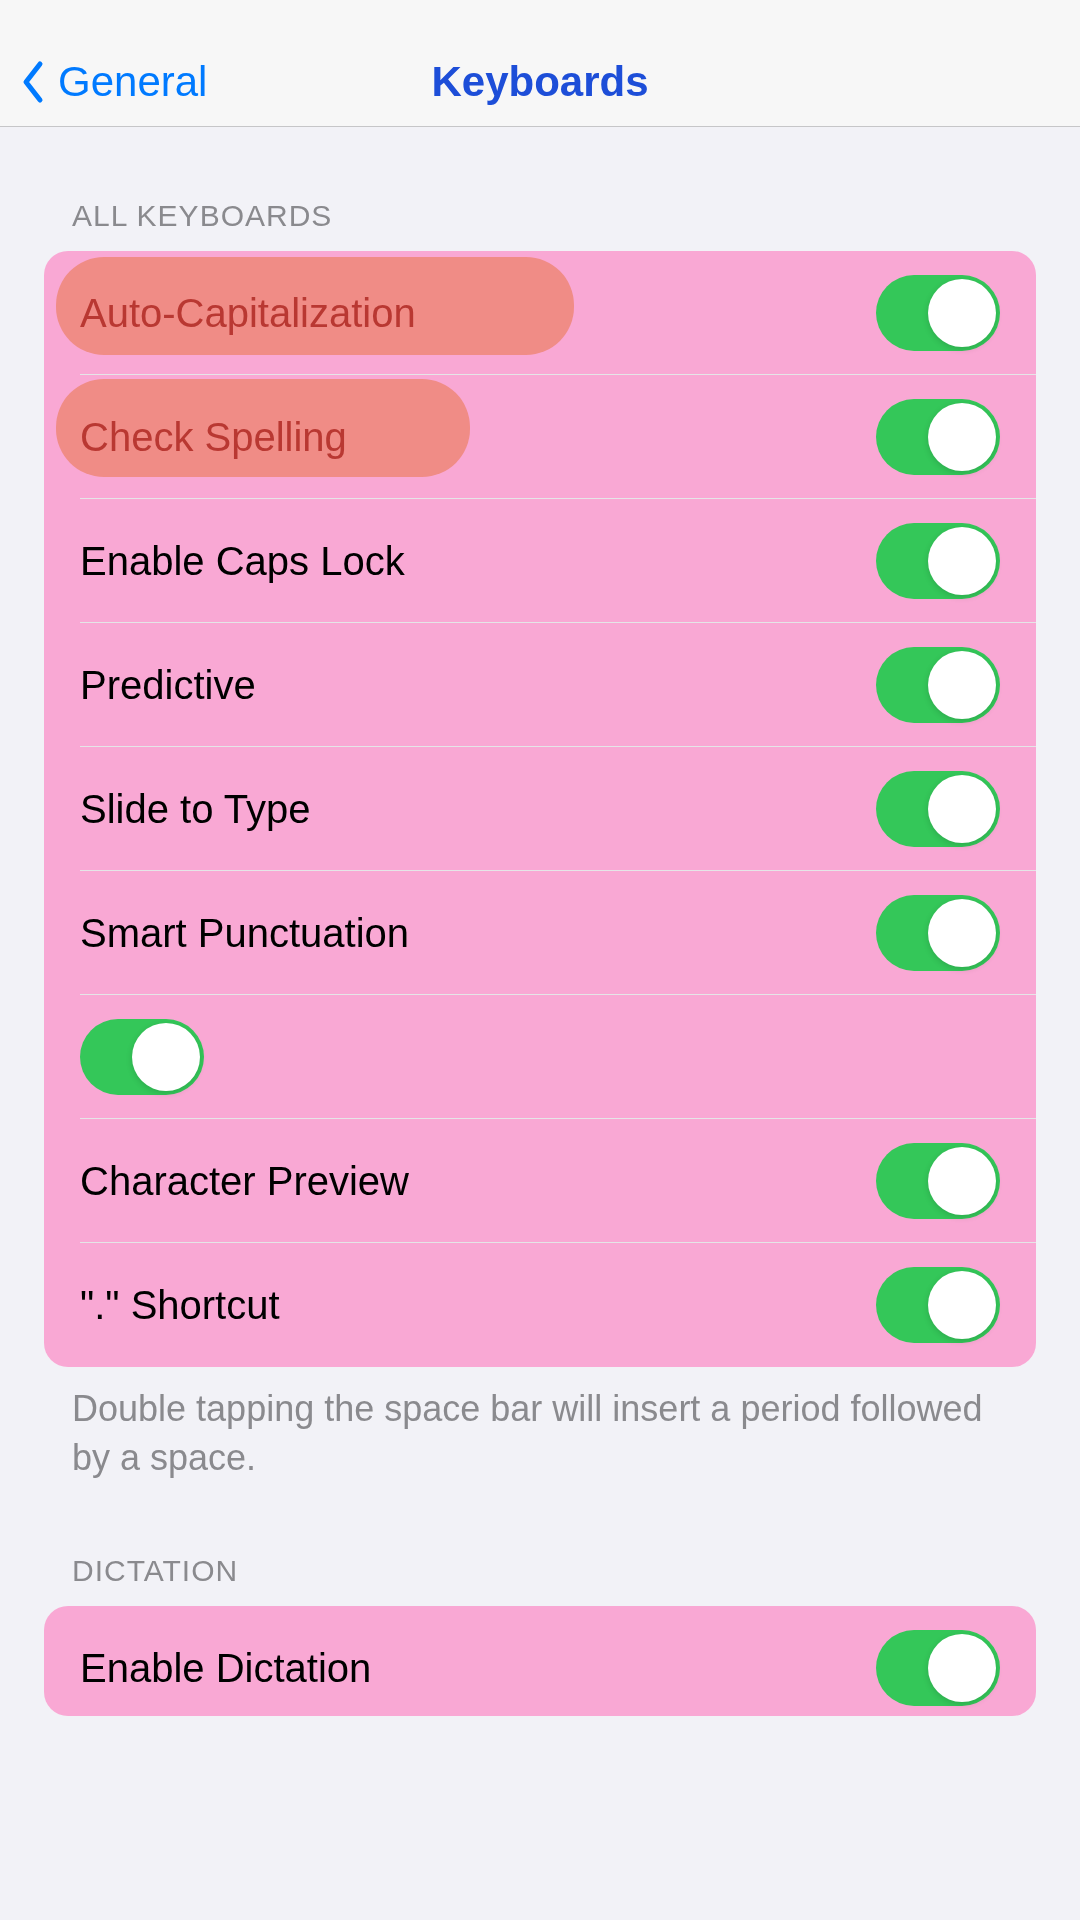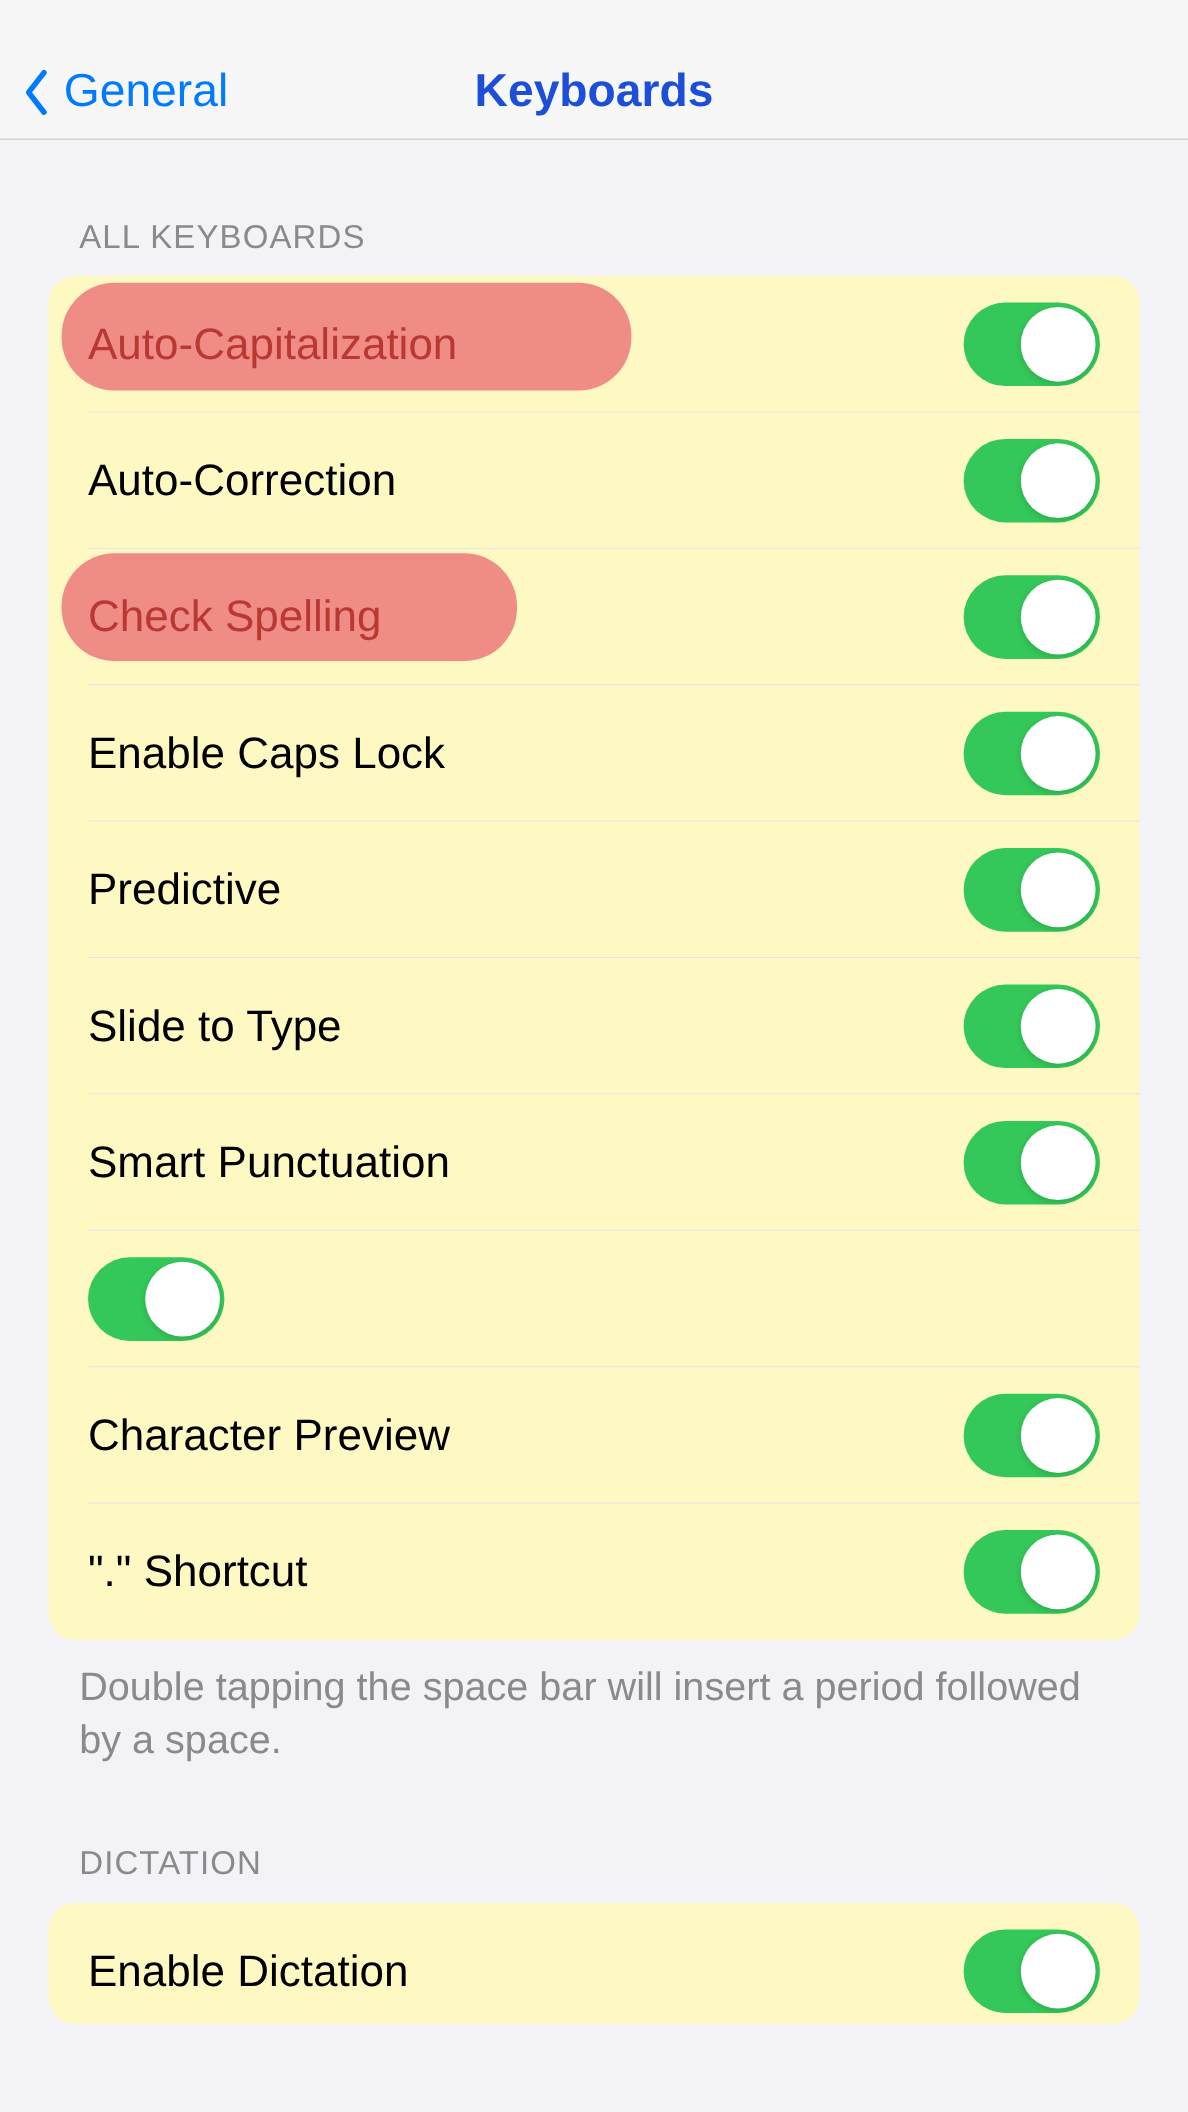--- a/index.html
+++ b/index.html
@@ -24,21 +24,21 @@
       display: flex;
       align-items: flex-end;
       padding-bottom: 20px;
     }
     
     .back-button {
       position: absolute;
       left: 20px;
       bottom: 20px;
       display: flex;
-      align-items: flex-end;
+      align-items: center;
       color: #007aff;
       font-size: 42px;
       font-weight: 400;
       cursor: pointer;
     }
     
     .chevron-left {
       width: 28px;
       height: 44px;
       margin-right: 10px;
@@ -68,21 +68,21 @@
       font-size: 30px;
       font-weight: 400;
       color: #8a8a8e;
       letter-spacing: 1px;
       margin-top: 72px;
       margin-bottom: 18px;
       padding-left: 28px;
     }
     
     .section-group {
-      background-color: #fef9c3;
+      background-color: #f9a8d4;
       border-radius: 24px;
       overflow: hidden;
       text-align: center;
     }
     
     .setting-row {
       display: flex;
       align-items: center;
       justify-content: space-between;
       padding: 24px 36px;
@@ -187,26 +187,20 @@
   <div class="section-group">
 
     <div class="setting-row" style="position:relative;">
       <div class="highlight-pill highlight-auto-cap"></div>
       <span class="setting-label highlighted-label">Auto-Capitalization</span>
       <div class="toggle-switch">
         <div class="toggle-knob"></div>
       </div>
     </div>
 
-    <div class="setting-row">
-      <span class="setting-label">Auto-Correction</span>
-      <div class="toggle-switch">
-        <div class="toggle-knob"></div>
-      </div>
-    </div>
 
     <div class="setting-row" style="position:relative;">
       <div class="highlight-pill highlight-check-spell"></div>
       <span class="setting-label highlighted-label">Check Spelling</span>
       <div class="toggle-switch">
         <div class="toggle-knob"></div>
       </div>
     </div>
 
     <div class="setting-row">

